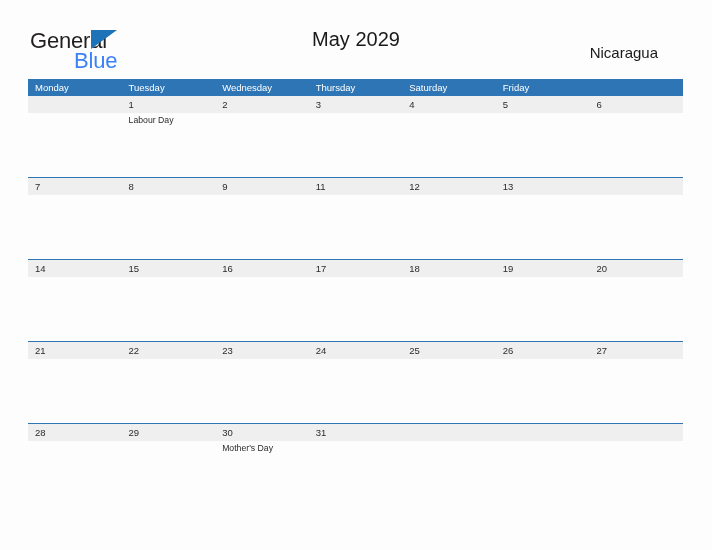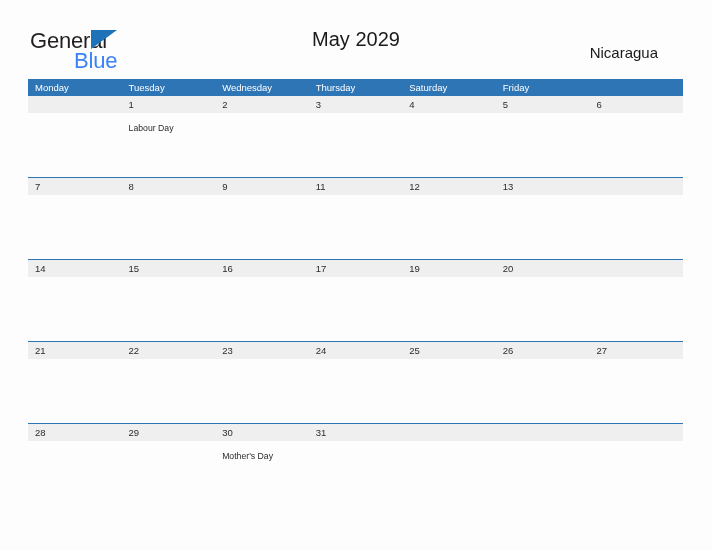--- a/index.html
+++ b/index.html
@@ -128,21 +128,21 @@
     font-family: "Liberation Sans", sans-serif;
   }
   .event-strip {
     display: flex;
     background: #fdfdfd;
     height: 64px;
   }
   .event-cell {
     width: 93.571px;
     box-sizing: border-box;
-    padding: 10px 5px 0 7px;
+    padding: 2px 5px 0 7px;
   }
   .event-text {
     font-size: 8.7px;
     line-height: 11px;
     color: #2b2b2b;
     font-family: "Liberation Sans", sans-serif;
   }
 </style>
 </head>
 <body>
@@ -214,20 +214,21 @@
       <div class="event-cell"></div>
     </div>
   </div>
 
   <div class="week-block sep">
     <div class="datenum-strip">
       <div class="datenum-cell">14</div>
       <div class="datenum-cell">15</div>
       <div class="datenum-cell">16</div>
       <div class="datenum-cell">17</div>
+      <div class="datenum-cell">18</div>
       <div class="datenum-cell">19</div>
       <div class="datenum-cell">20</div>
     </div>
     <div class="event-strip">
       <div class="event-cell"></div>
       <div class="event-cell"></div>
       <div class="event-cell"></div>
       <div class="event-cell"></div>
       <div class="event-cell"></div>
       <div class="event-cell"></div>

